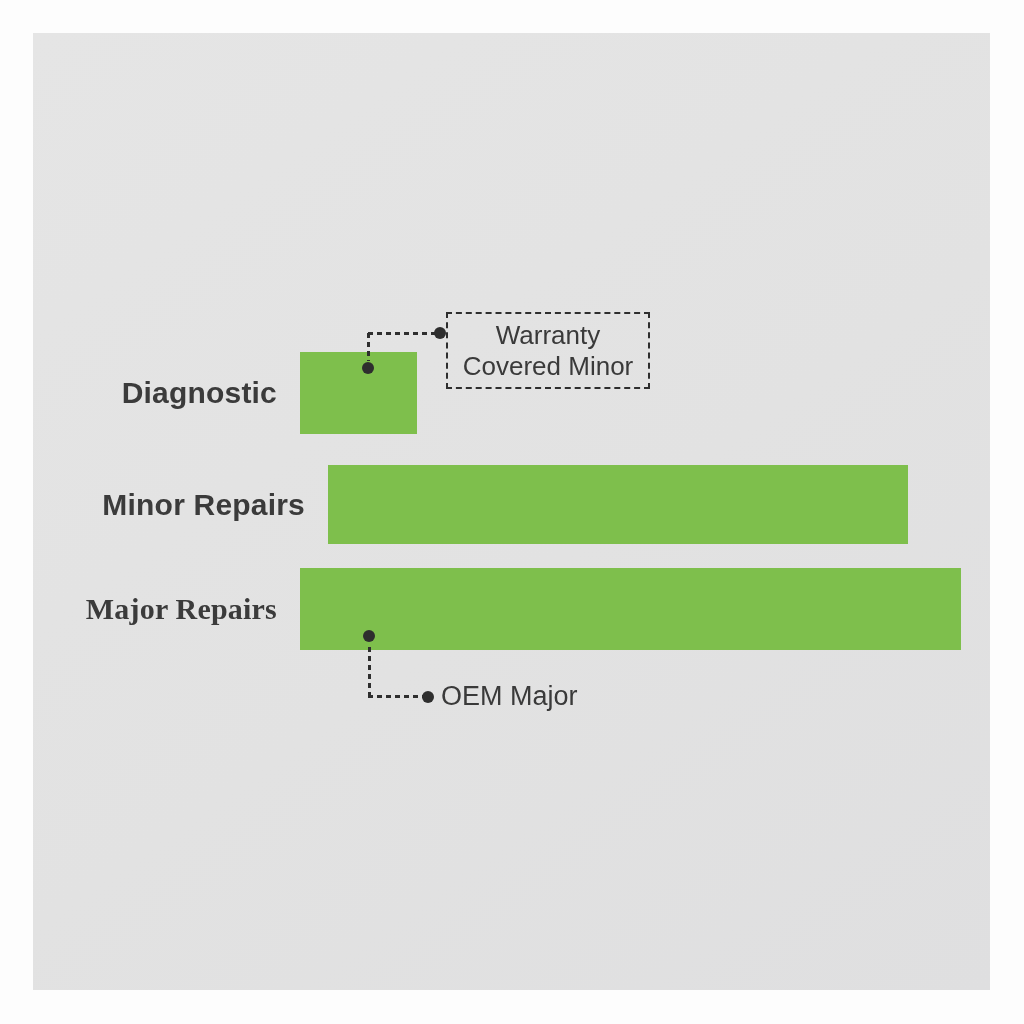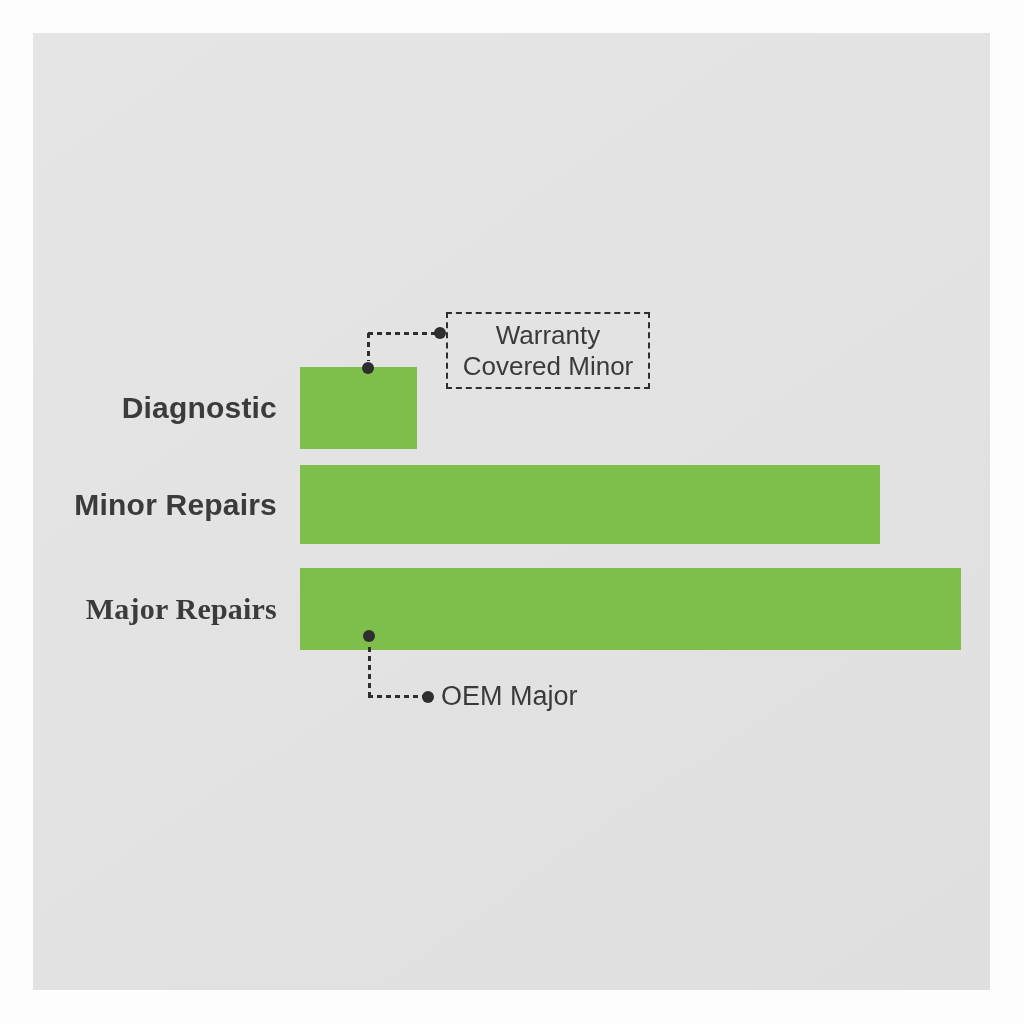--- a/index.html
+++ b/index.html
@@ -57,26 +57,26 @@
     font-size:27px;line-height:33px;color:#3a3a3a;
     white-space:nowrap;
   }
 </style>
 </head>
 <body>
 
 <div class="canvas">
   <div class="panel">
 
-    <div class="chart-row" style="top:334px;height:82px;padding-left:27px;">
+    <div class="chart-row" style="top:319px;height:82px;padding-left:27px;">
       <div class="row-label">Diagnostic</div>
       <div class="bar" style="width: 117px; background: rgb(126, 191, 76);"></div>
     </div>
 
-    <div class="chart-row" style="top:432px;height:79px;">
+    <div class="chart-row" style="top:432px;height:79px;margin-left:28px;">
       <div class="row-label">Minor Repairs</div>
       <div class="bar" style="width: 580px; background: rgb(126, 191, 76);"></div>
     </div>
 
     <div class="chart-row" style="top:535px;height:82px;font-family:Liberation Serif, serif;">
       <div class="row-label">Major Repairs</div>
       <div class="bar" style="width: 661px; background: rgb(126, 191, 76);"></div>
     </div>
 
     <div class="callout-box">

